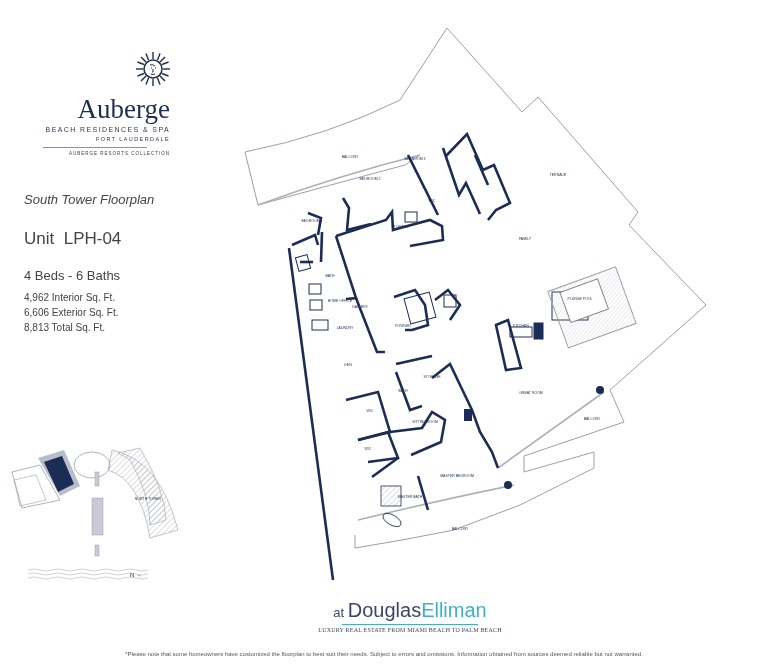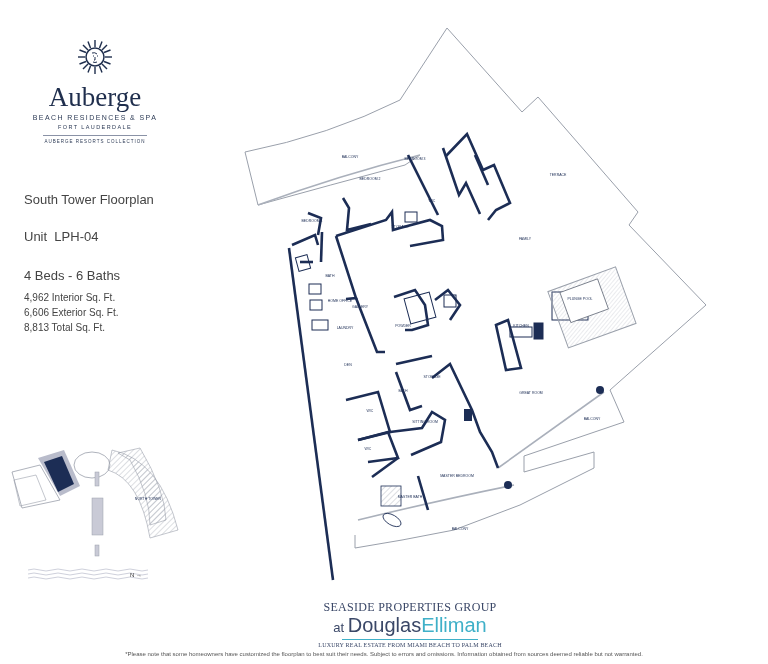--- a/index.html
+++ b/index.html
@@ -1,26 +1,26 @@
 <!DOCTYPE html>
 <html><head>
 <meta charset="utf-8">
 <style>
   html, body { margin:0; padding:0; background:#ffffff; }
   body { width:768px; height:664px; position:relative; overflow:hidden; font-family:"Liberation Sans", sans-serif; }
-  .logo { position:absolute; left:20px; top:40px; width:150px; text-align:center; color:#1f2e4d; }
+  .logo { position:absolute; left:20px; top:52px; width:150px; text-align:right; color:#1f2e4d; }
   .logo-sun { width:34px; height:34px; margin:0 auto; }
   .logo-name { font-family:"Liberation Serif", serif; font-size:27px; line-height:28px; margin-top:5px; color:#1f2e4d; }
   .logo-sub { font-size:7px; letter-spacing:1.4px; margin-top:3px; color:#2c3a55; }
   .logo-sub2 { font-size:5.5px; letter-spacing:1.4px; margin-top:3px; color:#2c3a55; }
   .logo-rule { width:104px; height:1px; background:#8a92a6; margin:5px auto 3px; }
   .logo-coll { font-size:4.5px; letter-spacing:1px; color:#2c3a55; }
   .info { position:absolute; left:24px; color:#444; }
-  .info-title { top:192px; font-size:13px; }
-  .info-unit { top:229px; font-size:13px; }
+  .info-title { top:192px; font-size:13px;font-style:italic; }
+  .info-unit { top:229px; font-size:17px; }
   .info-beds { top:268px; font-size:13px; }
   .info-sq { top:290px; font-size:10px; line-height:15px; }
   .plan { position:absolute; left:0; top:0; }
   .footer-brand { position:absolute; left:300px; top:600px; width:220px; text-align:center; }
   .fb-1 { font-family:"Liberation Serif", serif; font-size:12px; color:#3a4767; letter-spacing:0.3px; }
   .fb-2 { font-family:Liberation Sans, sans-serif; font-size:20px; line-height:20px; color:#3a4767; }
   .fb-2 .at { font-size:13px; }
   .fb-2 .ell { color:#3fb0c8; }
   .fb-rule { width:136px; height:1px; background:#3fb0c8; margin:1px auto 2px; }
   .fb-3 { font-family:"Liberation Serif", serif; font-size:6px; color:#3a4767; letter-spacing:0.2px; }
@@ -185,19 +185,18 @@
     <g stroke="#b9bccb" stroke-width="0.7" fill="none">
       <path d="M28 570 q6 -2 12 0 t12 0 t12 0 t12 0 t12 0 t12 0 t12 0 t12 0 t12 0 t12 0"></path>
       <path d="M28 574 q6 -2 12 0 t12 0 t12 0 t12 0 t12 0 t12 0 t12 0 t12 0 t12 0 t12 0"></path>
       <path d="M28 578 q6 -2 12 0 t12 0 t12 0 t12 0 t12 0 t12 0 t12 0 t12 0 t12 0 t12 0"></path>
     </g>
     <text x="130" y="577" font-family="Liberation Sans, sans-serif" font-size="6" fill="#333">N →</text>
   </g>
 </svg>
 
 <div class="footer-brand">
-  <div class="fb-1">SEASIDE PROPERTIES GROUP</div>
   <div class="fb-2"><span class="at">at </span><span>Douglas</span><span class="ell">Elliman</span></div>
   <div class="fb-rule"></div>
   <div class="fb-3">LUXURY REAL ESTATE FROM MIAMI BEACH TO PALM BEACH</div>
 </div>
 
 <div class="disclaimer">*Please note that some homeowners have customized the floorplan to best suit their needs. Subject to errors and omissions. Information obtained from sources deemed reliable but not warranted.</div>
 
 </body></html>

